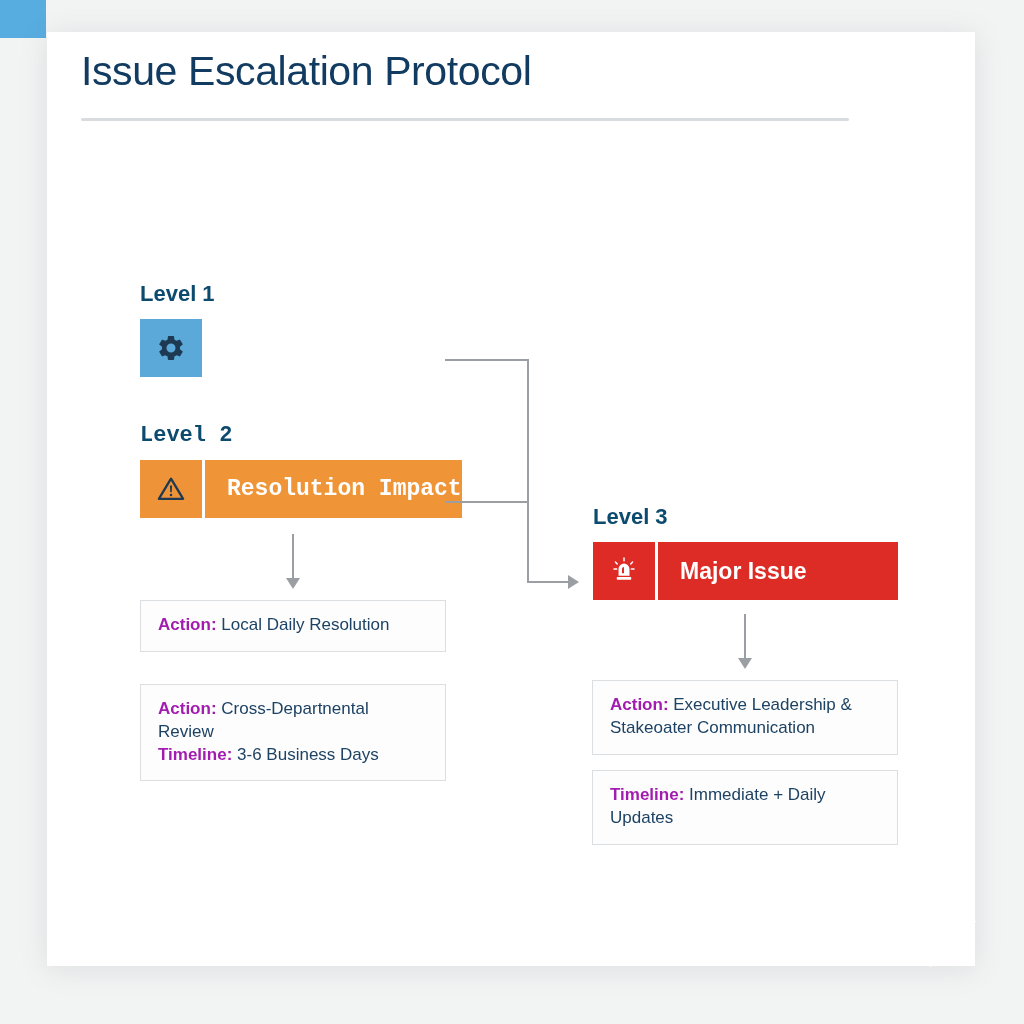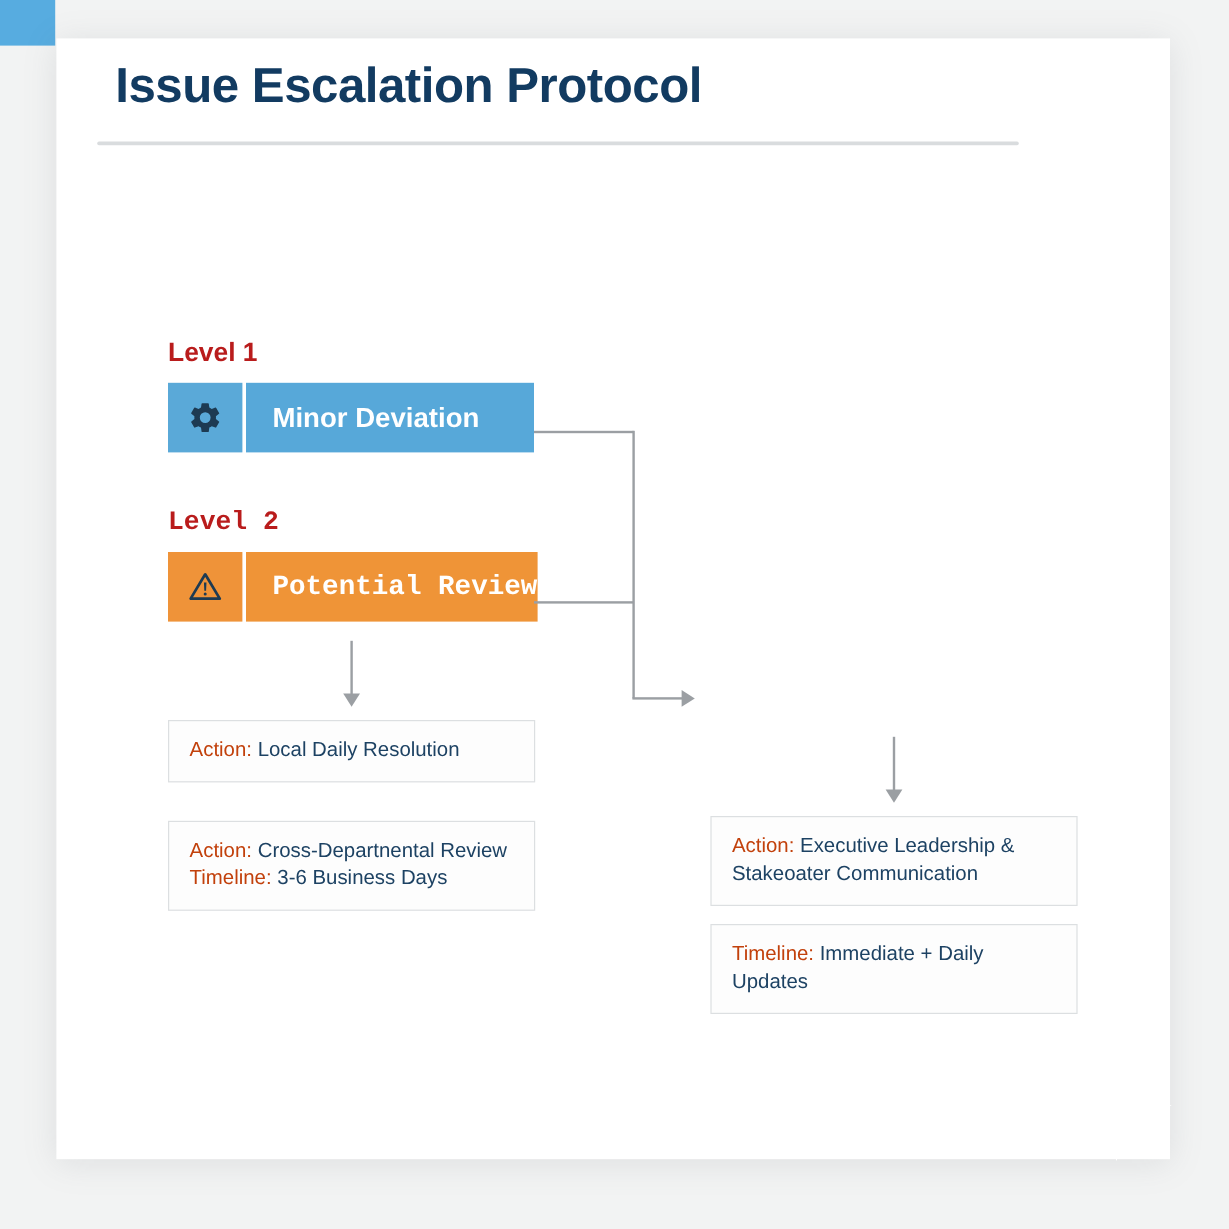--- a/index.html
+++ b/index.html
@@ -50,44 +50,43 @@
       radial-gradient(circle at 100% 100%, rgba(0,0,0,0) 0 45px, #ffffff 45px 100%);
     pointer-events: none;
   }
 
   
   .page-title {
     position: absolute;
     left: 81px;
     top: 48px;
     font-size: 41px;
-    font-weight: bold;
+    font-weight: normal;
     letter-spacing: -0.4px;
     color: #123b61;
     white-space: nowrap;
-    margin-left: 15px;
   }
 
   .title-rule {
     position: absolute;
     left: 81px;
     top: 118px;
     width: 768px;
     height: 3px;
     background: #d9dcde;
     border-radius: 2px;
   }
 
   
   .level-group { position: absolute; }
 
   .level-label {
     font-size: 22px;
     font-weight: bold;
-    color: #b91c1c;
+    color: #0c4a6e;
     margin-bottom: 12px;
     white-space: nowrap;
   }
 
   
   .level-bar {
     display: flex;
     align-items: stretch;
     height: 58px;
   }
@@ -124,21 +123,21 @@
   .detail-box {
     position: absolute;
     box-sizing: border-box;
     background: #fdfdfd;
     border: 1px solid #dcdfe1;
     padding: 13px 17px 14px 17px;
     font-size: 17px;
     line-height: 1.34;
     color: #1d4263;
   }
-  .detail-box b { font-weight: normal; color: #c2410c; }
+  .detail-box b { font-weight: bold; color: #a21caf; }
 
   
   .line {
     position: absolute;
     background: #9b9fa3;
   }
   .line.h { height: 2px; }
   .line.v { width: 2px; }
 
   .arrow-down {
@@ -171,37 +170,54 @@
   <div class="title-rule"></div>
 
   <div class="level-group lvl-blue" style="left:140px; top:281px; width:305px;">
     <div class="level-label">Level 1</div>
     <div class="level-bar">
       <div class="level-icon-chip">
         <svg width="30" height="30" viewBox="0 0 24 24" aria-hidden="true">
           <path fill="#1d3a52" d="M19.14 12.94a7.5 7.5 0 0 0 .05-.94 7.5 7.5 0 0 0-.05-.94l2.03-1.58a.5.5 0 0 0 .12-.62l-1.92-3.32a.5.5 0 0 0-.6-.22l-2.39.96a7.3 7.3 0 0 0-1.62-.94l-.36-2.54a.5.5 0 0 0-.5-.42h-3.84a.5.5 0 0 0-.5.42l-.36 2.54c-.58.24-1.12.56-1.62.94l-2.39-.96a.5.5 0 0 0-.6.22L2.67 8.86a.5.5 0 0 0 .12.62l2.03 1.58c-.03.31-.05.63-.05.94s.02.63.05.94l-2.03 1.58a.5.5 0 0 0-.12.62l1.92 3.32c.12.22.39.3.6.22l2.39-.96c.5.38 1.04.7 1.62.94l.36 2.54c.04.24.25.42.5.42h3.84c.25 0 .46-.18.5-.42l.36-2.54c.58-.24 1.12-.56 1.62-.94l2.39.96c.22.08.48 0 .6-.22l1.92-3.32a.5.5 0 0 0-.12-.62l-2.03-1.58ZM12 15.6A3.6 3.6 0 1 1 15.6 12 3.6 3.6 0 0 1 12 15.6Z"></path>
         </svg>
       </div>
-      <div class="level-title">Minor Deviation</div>
     </div>
   </div>
 
   <div class="level-group lvl-orange" style="left:140px; top:423px; width:305px;font-family:Liberation Mono, monospace;">
     <div class="level-label">Level 2</div>
     <div class="level-bar">
       <div class="level-icon-chip">
         <svg width="32" height="32" viewBox="0 0 24 24" aria-hidden="true">
           <path fill="none" stroke="#1d3a52" stroke-width="1.7" stroke-linejoin="round" d="M12 4.2 2.9 19.4h18.2L12 4.2Z"></path>
           <path fill="#1d3a52" d="M11.2 9.3h1.6l-.25 5.1h-1.1l-.25-5.1Zm.8 6.3a.95.95 0 1 1 0 1.9.95.95 0 0 1 0-1.9Z"></path>
         </svg>
       </div>
-      <div class="level-title">Potential Review</div>
-    </div>
-  </div>
-
+      <div class="level-title">Resolution Impact</div>
+    </div>
+  </div>
+
+  <div class="level-group lvl-red" style="left:593px; top:504px; width:305px;">
+    <div class="level-label">Level 3</div>
+    <div class="level-bar">
+      <div class="level-icon-chip">
+        <svg width="32" height="32" viewBox="0 0 24 24" aria-hidden="true">
+          <path fill="#ffffff" d="M12 6.4a4.1 4.1 0 0 0-4.1 4.1v5.1h8.2v-5.1A4.1 4.1 0 0 0 12 6.4Zm-1.5 4.1a1.5 1.5 0 0 1 1.5-1.5v4.6h-1.5v-3.1Z"></path>
+          <rect fill="#ffffff" x="6.6" y="16.5" width="10.8" height="2.1" rx="0.5"></rect>
+          <rect fill="#ffffff" x="9.9" y="17.1" width="4.2" height="0.9" rx="0.4"></rect>
+          <rect fill="#ffffff" x="11.45" y="1.7" width="1.1" height="3.1" rx="0.5"></rect>
+          <rect fill="#ffffff" x="4.0" y="10.0" width="3.0" height="1.1" rx="0.5"></rect>
+          <rect fill="#ffffff" x="17.0" y="10.0" width="3.0" height="1.1" rx="0.5"></rect>
+          <rect fill="#ffffff" x="5.7" y="4.5" width="1.1" height="3.0" rx="0.5" transform="rotate(-42 6.25 6)"></rect>
+          <rect fill="#ffffff" x="17.2" y="4.5" width="1.1" height="3.0" rx="0.5" transform="rotate(42 17.75 6)"></rect>
+        </svg>
+      </div>
+      <div class="level-title">Major Issue</div>
+    </div>
+  </div>
 
   <div class="line h" style="left:445px; top:359px; width:83px;"></div>
   <div class="line h" style="left:445px; top:501px; width:83px;"></div>
   <div class="line v" style="left:527px; top:359px; height:223px;"></div>
   <div class="line h" style="left:527px; top:581px; width:43px;"></div>
   <div class="arrow-right" style="left:568px; top:575px;"></div>
 
   <div class="line v" style="left:292px; top:534px; height:47px;"></div>
   <div class="arrow-down" style="left:286px; top:578px;"></div>
 

